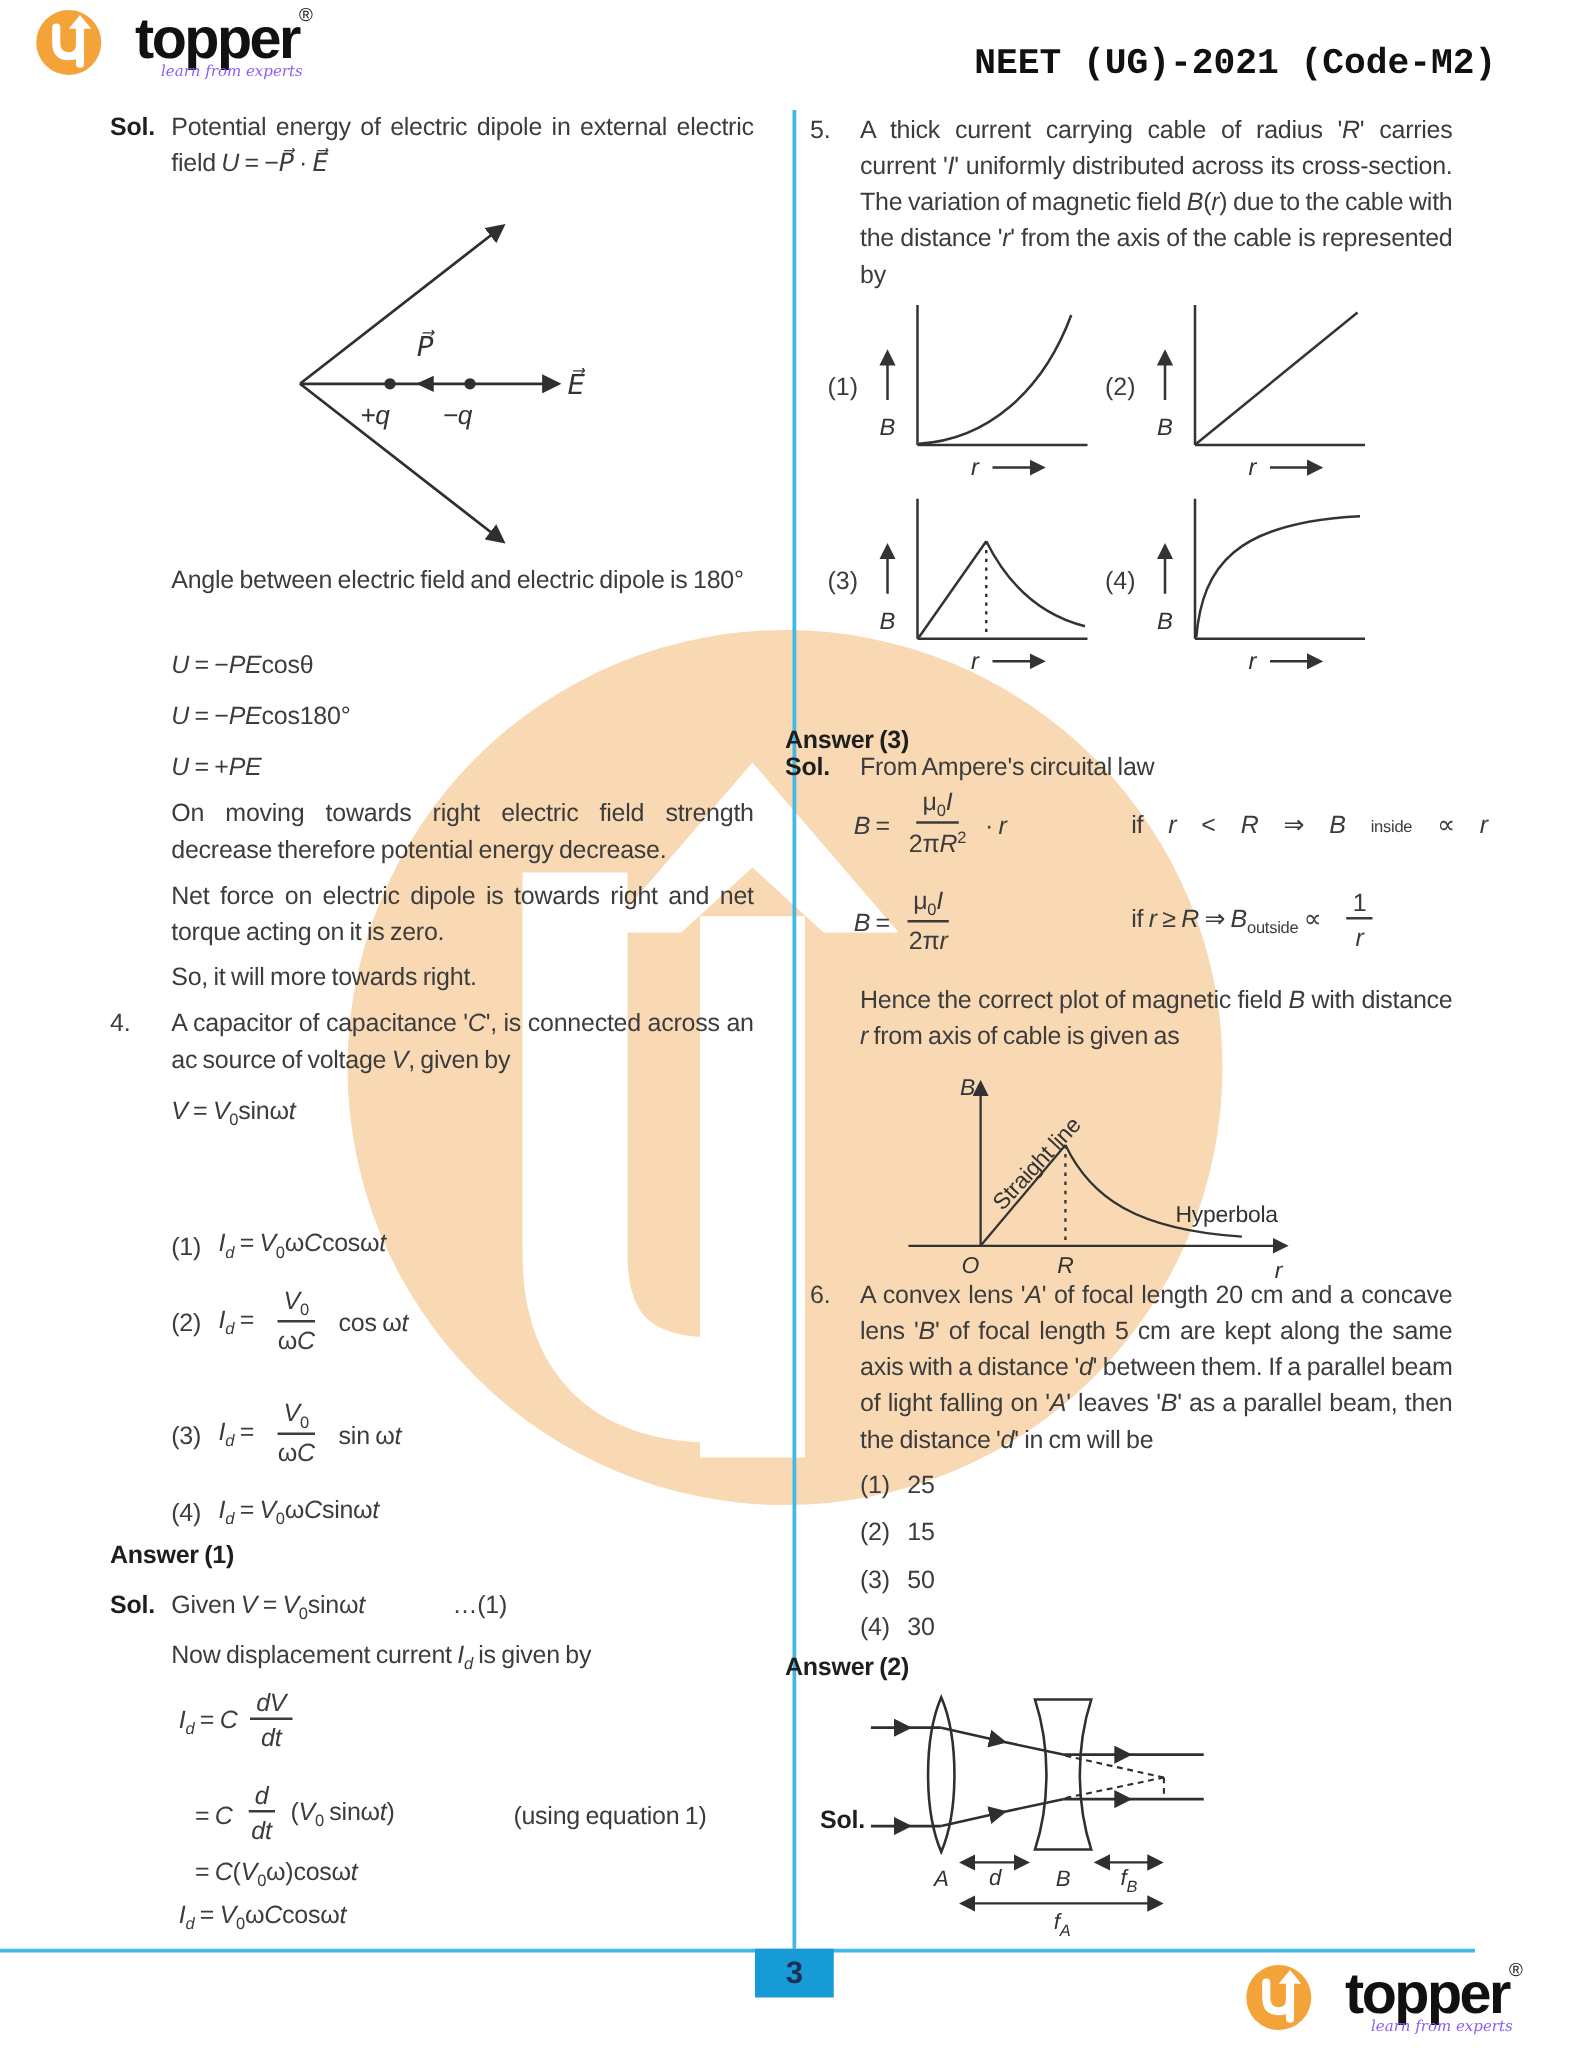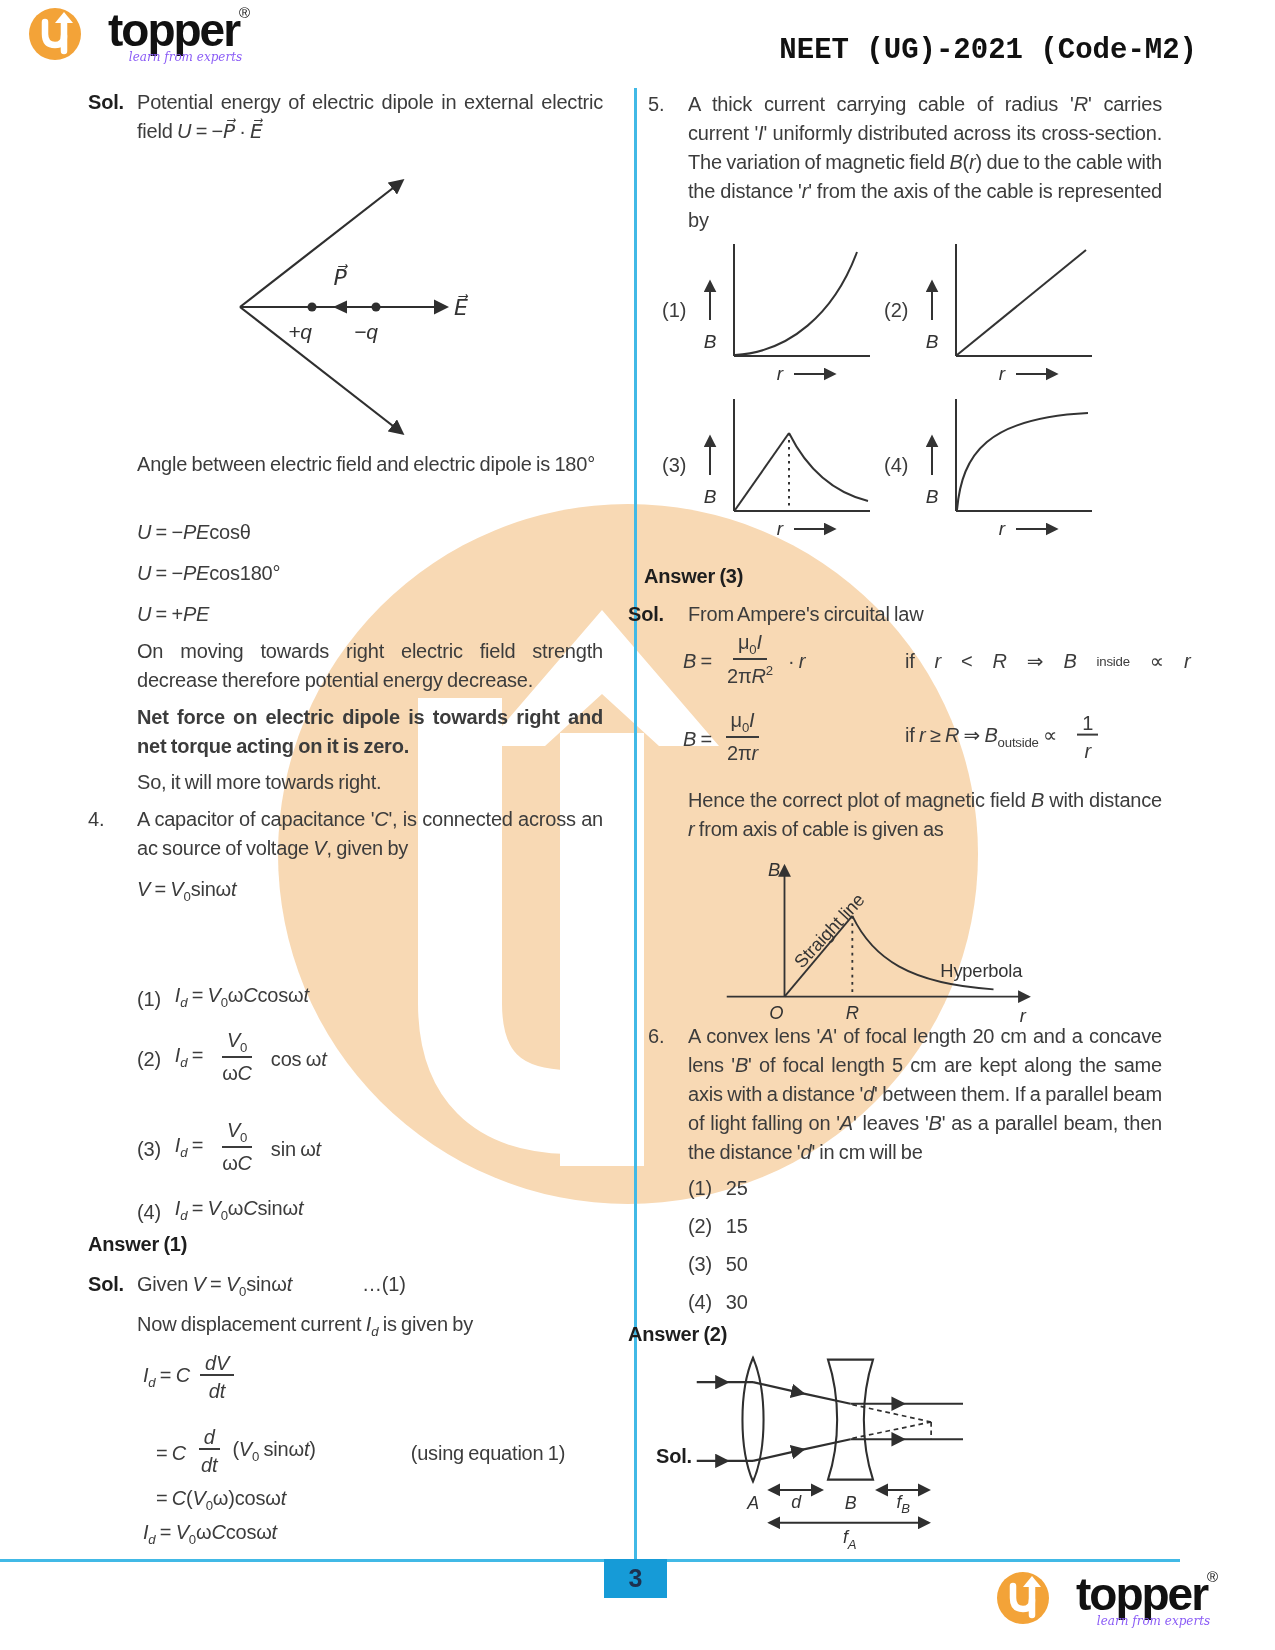--- a/index.html
+++ b/index.html
@@ -108,21 +108,21 @@
       <text x="314" y="163" font-size="22" font-style="italic">E⃗</text>
       <text x="160" y="187" font-size="21" font-style="italic" text-anchor="middle">+q</text>
       <text x="226" y="187" font-size="21" font-style="italic" text-anchor="middle">−q</text>
     </svg>
 
     <p class="blk just" style="left:49px;top:362px;width:466px;margin:0;">Angle between electric field and electric dipole is 180°</p>
     <div class="blk math" style="left:49px;top:430px;"><i>U</i> = −<i>PE</i>cosθ</div>
     <div class="blk math" style="left:49px;top:471px;"><i>U</i> = −<i>PE</i>cos180°</div>
     <div class="blk math" style="left:49px;top:512px;"><i>U</i> = +<i>PE</i></div>
     <p class="blk just" style="left:49px;top:549px;width:466px;margin:0;">On moving towards right electric field strength decrease therefore potential energy decrease.</p>
-    <p class="blk just" style="left:49px;top:615px;width:466px;margin:0;font-weight:bold;">Net force on electric dipole is towards right and net torque acting on it is zero.</p>
+    <p class="blk just" style="left:49px;top:615px;width:466px;margin:0;">Net force on electric dipole is towards right and net torque acting on it is zero.</p>
     <p class="blk" style="left:49px;top:680px;width:466px;margin:0;">So, it will more towards right.</p>
 
     <div class="blk hang" style="left:0;top:717px;width:515px;">
       <span class="hlbl" style="font-weight:normal;color:#3c3c3c;">4.</span>
       <p class="just" style="margin:0 0 0 49px;width:466px;">A capacitor of capacitance '<i>C</i>', is connected across an ac source of voltage <i>V</i>, given by</p>
     </div>
     <div class="blk math" style="left:49px;top:787px;"><i>V</i> = <i>V</i><sub>0</sub>sinω<i>t</i></div>
 
     <div class="blk opt" style="left:49px;top:893px;">
       <span class="onum">(1)</span>
@@ -258,21 +258,21 @@
             <line x1="40" y1="120" x2="176" y2="120"></line>
           <line x1="16" y1="84" x2="16" y2="46" marker-end="url(#g4a)"></line>
           <line x1="100" y1="138" x2="140" y2="138" marker-end="url(#g4a)"></line>
           <path d="M 41 119 C 46 62 72 27 172 22"></path>
         </g>
         <text x="16" y="112" font-size="19" font-style="italic" text-anchor="middle">B</text>
         <text x="86" y="144" font-size="19" font-style="italic" text-anchor="middle">r</text>
       </svg>
     </div>
 
-    <div class="blk answer" style="left:0;top:476px;margin-left:16px;">Answer (3)</div>
+    <div class="blk answer" style="left:0;top:492px;">Answer (3)</div>
 
     <div class="blk hang" style="left:0;top:514px;width:540px;">
       <span class="hlbl">Sol.</span>
       <p style="margin:0 0 0 60px;">From Ampere's circuital law</p>
     </div>
 
     <div class="blk eqrow" style="left:55px;top:540px;width:480px;">
       <span class="math"><i>B</i> =</span>
       <span class="frac">
         <span class="fnum">μ<sub>0</sub><i>I</i></span>

